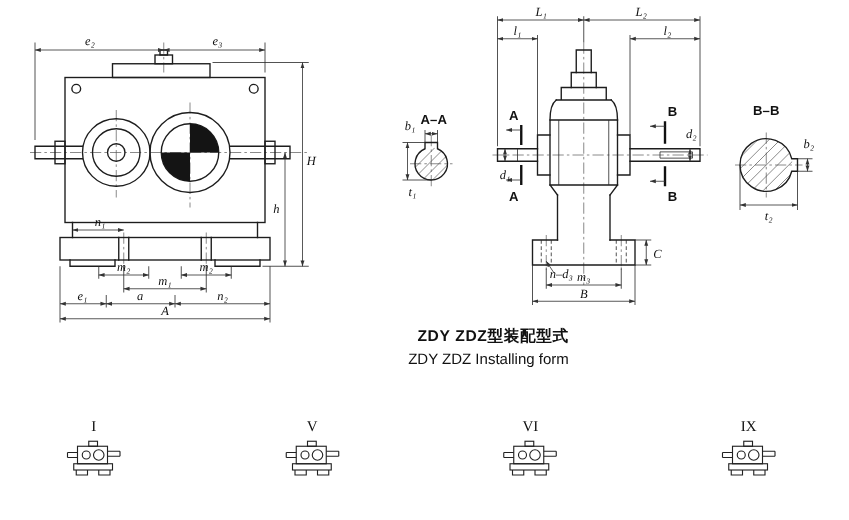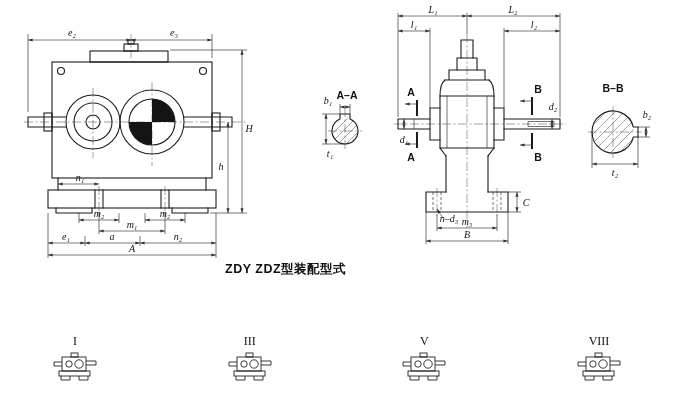--- a/index.html
+++ b/index.html
@@ -7,21 +7,21 @@
   #page{position:absolute;inset:0;width:679px;height:416px;background:#fff;overflow:hidden}
   svg .ol{stroke:#1d1d1d;stroke-width:1.1;fill:none;stroke-linecap:square}
   svg .thin{stroke:#2a2a2a;stroke-width:.65;fill:none}
   svg .cl{stroke:#555;stroke-width:.55;fill:none;stroke-dasharray:9 2.5 2 2.5}
   svg .dl{stroke:#333;stroke-width:.65;fill:none}
   svg .thick{stroke:#111;stroke-width:1.9;fill:none}
   svg .hatch line{stroke:#444;stroke-width:.5}
   svg .fillq{fill:#141414;stroke:none}
   svg text.dt{font:italic 10px "Liberation Serif",serif;fill:#111;text-anchor:middle}
   svg text.st{font:600 10.5px "Liberation Sans",sans-serif;fill:#111;text-anchor:middle}
-  .caption{position:absolute;left:225px;top:261px;width:230px;text-align:left;color:#111}
+  .caption{position:absolute;left:225px;top:261px;width:230px;text-align:right;color:#111}
   .caption .zh{font-weight:700;font-size:12.5px;letter-spacing:.5px}
   .caption .en{font-size:12px;margin-top:2px}
   .forms{position:absolute;left:50px;top:334px;width:574px;display:flex;justify-content:space-between}
   .form-cell{width:50px;display:flex;flex-direction:column;align-items:center}
   .numeral{font:12px "Liberation Serif",serif;color:#111;height:16px;text-align:center}
   .gb .ol2{stroke:#222;stroke-width:.9;fill:none}
 </style>
 </head>
 <body>
 
@@ -202,68 +202,69 @@
         <line class="dl" x1="592" y1="164" x2="638" y2="164" marker-start="url(#arr)" marker-end="url(#arr)"></line>
         <text class="dt" x="647" y="118">b₂</text>
         <text class="dt" x="615" y="176">t₂</text>
       </g>
     </g>
   </svg>
 
   
   <div class="caption">
     <div class="zh">ZDY ZDZ型装配型式</div>
+    <div class="en">ZDY ZDZ Installing form</div>
   </div>
 
   
   <div class="forms">
     <div class="form-cell">
       <div class="numeral">I</div>
       <svg class="gb" width="46" height="36" viewBox="0 0 46 36">
           <g class="ol2">
             <rect x="10" y="7" width="24" height="14"></rect>
             <rect x="19" y="3" width="7" height="4"></rect>
             <path d="M2,12 H10 M2,16 H10 M2,12 V16 M34,11 H44 M34,15 H44 M44,11 V15"></path>
             <rect x="7" y="21" width="31" height="5"></rect>
             <path d="M9,26 V30 H18 V26 M27,26 V30 H36 V26"></path>
             <circle cx="17" cy="14" r="3.2"></circle>
             <circle cx="27" cy="14" r="4.2"></circle>
           </g>
         </svg>
     </div>
     <div class="form-cell">
-      <div class="numeral">III</div>
-      <svg class="gb" width="46" height="36" viewBox="0 0 46 36">
-          <g class="ol2">
-            <rect x="10" y="7" width="24" height="14"></rect>
-            <rect x="19" y="3" width="7" height="4"></rect>
-            <path d="M2,12 H10 M2,16 H10 M2,12 V16 M34,11 H44 M34,15 H44 M44,11 V15"></path>
-            <rect x="7" y="21" width="31" height="5"></rect>
-            <path d="M9,26 V30 H18 V26 M27,26 V30 H36 V26"></path>
-            <circle cx="17" cy="14" r="3.2"></circle>
-            <circle cx="27" cy="14" r="4.2"></circle>
-          </g>
-        </svg>
-    </div>
-    <div class="form-cell">
       <div class="numeral">V</div>
       <svg class="gb" width="46" height="36" viewBox="0 0 46 36">
           <g class="ol2">
             <rect x="10" y="7" width="24" height="14"></rect>
             <rect x="19" y="3" width="7" height="4"></rect>
             <path d="M2,12 H10 M2,16 H10 M2,12 V16 M34,11 H44 M34,15 H44 M44,11 V15"></path>
             <rect x="7" y="21" width="31" height="5"></rect>
             <path d="M9,26 V30 H18 V26 M27,26 V30 H36 V26"></path>
             <circle cx="17" cy="14" r="3.2"></circle>
             <circle cx="27" cy="14" r="4.2"></circle>
           </g>
         </svg>
     </div>
     <div class="form-cell">
-      <div class="numeral">VIII</div>
+      <div class="numeral">VI</div>
+      <svg class="gb" width="46" height="36" viewBox="0 0 46 36">
+          <g class="ol2">
+            <rect x="10" y="7" width="24" height="14"></rect>
+            <rect x="19" y="3" width="7" height="4"></rect>
+            <path d="M2,12 H10 M2,16 H10 M2,12 V16 M34,11 H44 M34,15 H44 M44,11 V15"></path>
+            <rect x="7" y="21" width="31" height="5"></rect>
+            <path d="M9,26 V30 H18 V26 M27,26 V30 H36 V26"></path>
+            <circle cx="17" cy="14" r="3.2"></circle>
+            <circle cx="27" cy="14" r="4.2"></circle>
+          </g>
+        </svg>
+    </div>
+    <div class="form-cell">
+      <div class="numeral">IX</div>
       <svg class="gb" width="46" height="36" viewBox="0 0 46 36">
           <g class="ol2">
             <rect x="10" y="7" width="24" height="14"></rect>
             <rect x="19" y="3" width="7" height="4"></rect>
             <path d="M2,12 H10 M2,16 H10 M2,12 V16 M34,11 H44 M34,15 H44 M44,11 V15"></path>
             <rect x="7" y="21" width="31" height="5"></rect>
             <path d="M9,26 V30 H18 V26 M27,26 V30 H36 V26"></path>
             <circle cx="17" cy="14" r="3.2"></circle>
             <circle cx="27" cy="14" r="4.2"></circle>
           </g>

